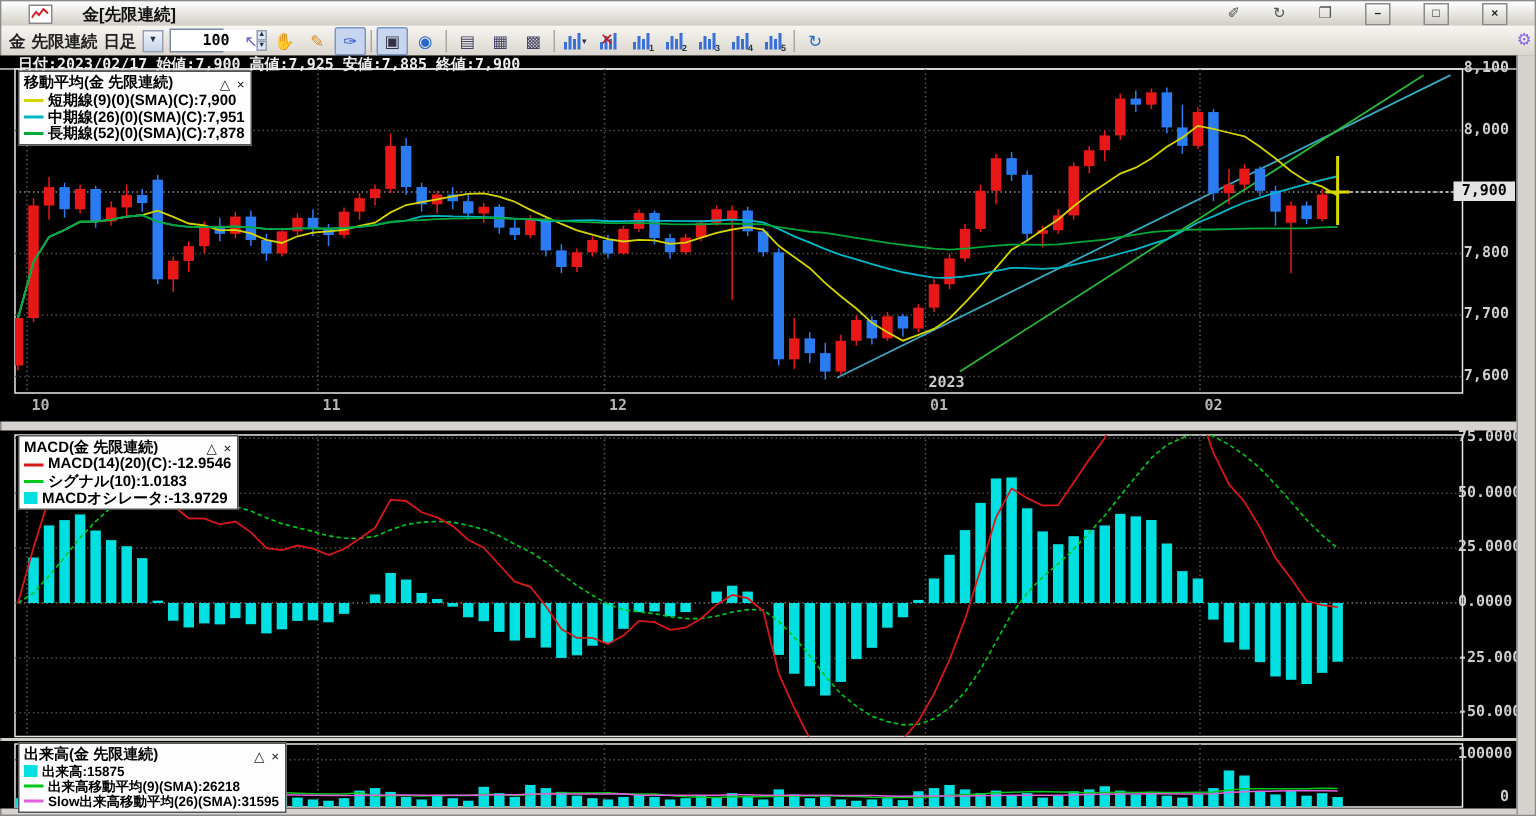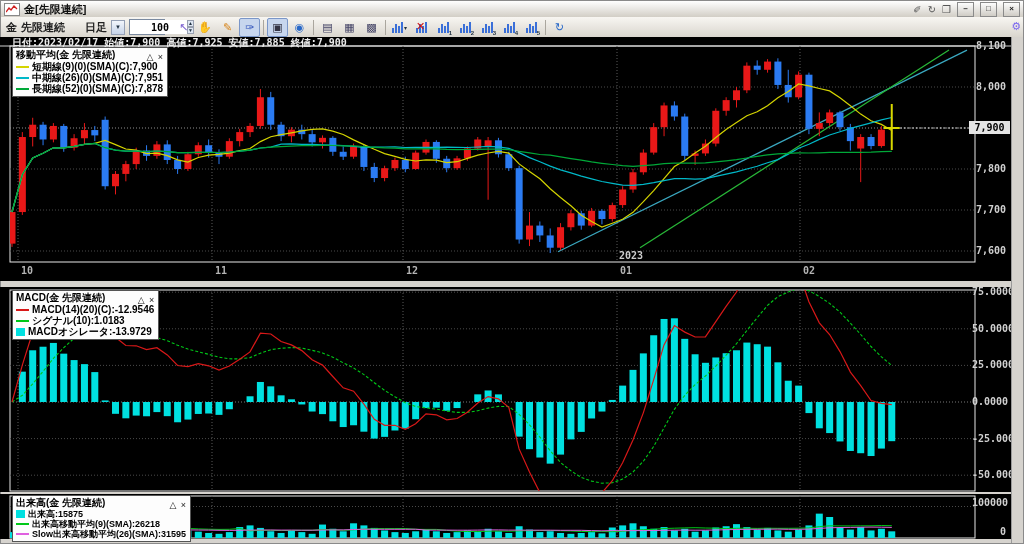--- a/index.html
+++ b/index.html
@@ -1,20 +1,20 @@
 <!DOCTYPE html>
 <html><head>
 <meta charset="utf-8">
 <style>
   html,body{margin:0;padding:0;background:#9a9a9a;}
   .win{position:relative;width:1024px;height:544px;background:#d6d3ce;overflow:hidden;
        font-family:"Liberation Sans","DejaVu Sans",sans-serif;box-shadow:inset 0 0 0 1px #8a8a8a;}
   
   .titlebar{position:absolute;left:1px;top:1px;right:1px;height:16px;
-    background:linear-gradient(#ffffff,#d2cec6);display:flex;align-items:center;padding:0 3px;gap:4px;
+    background:linear-gradient(#ffffff,#d2cec6);display:flex;align-items:center;padding:0 18px;gap:20px;
     border-bottom:1px solid #b8b4ac;}
   .title-ico{width:14px;height:11px;background:#fff;border:1px solid #888;display:flex;align-items:center;justify-content:center;}
   .title-text{font-size:11px;font-weight:bold;color:#111;flex:1;}
   .tb-mini{font-size:10px;color:#555;margin-left:2px;cursor:default;}
   .winbtn{width:15px;height:13px;border:1px solid #8a8a8a;background:linear-gradient(#fdfdfd,#cfccc5);
     font-size:8px;line-height:11px;text-align:center;color:#222;margin-left:2px;font-weight:bold;}
   
   .toolbar{position:absolute;left:1px;top:17px;right:1px;height:20px;
     background:linear-gradient(#f8f6f2,#dad6ce);border-bottom:1px solid #a8a49c;
     display:flex;align-items:center;padding:0 5px;gap:4px;}
@@ -82,21 +82,21 @@
     <span class="tb-mini">↻</span>
     <span class="tb-mini">❐</span>
     <span class="winbtn">－</span>
     <span class="winbtn">□</span>
     <span class="winbtn">×</span>
   </div>
 
   <div class="toolbar">
     <span class="tl">金</span>
     <span class="tl">先限連続</span>
-    <span class="tl" style="margin-left:16px">日足</span>
+    <span class="tl" style="margin-left:0">日足</span>
     <span class="ddbtn">▼</span>
     <span class="spin">
       <input value="100" style="">
       <span class="sparr">
         <div>▲</div>
         <div>▼</div>
       </span>
     </span>
     <div id="tb-icons" style="display:flex;align-items:center;gap:1px;margin-left:4px">
         <div class="icobtn">

